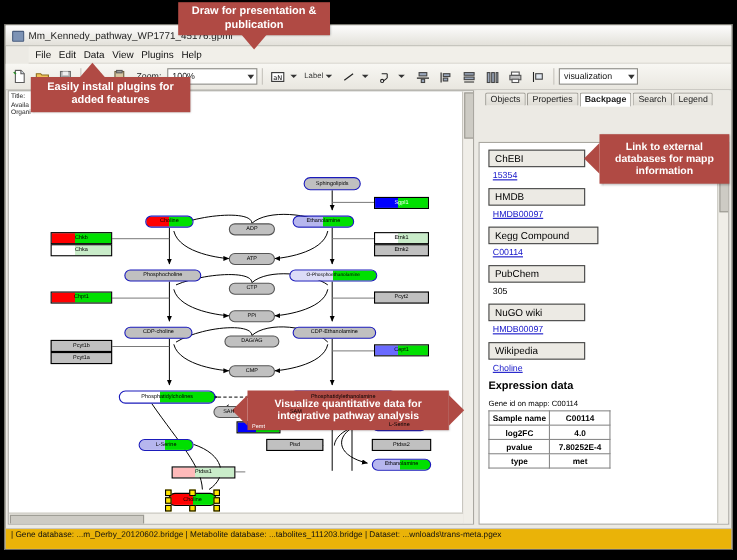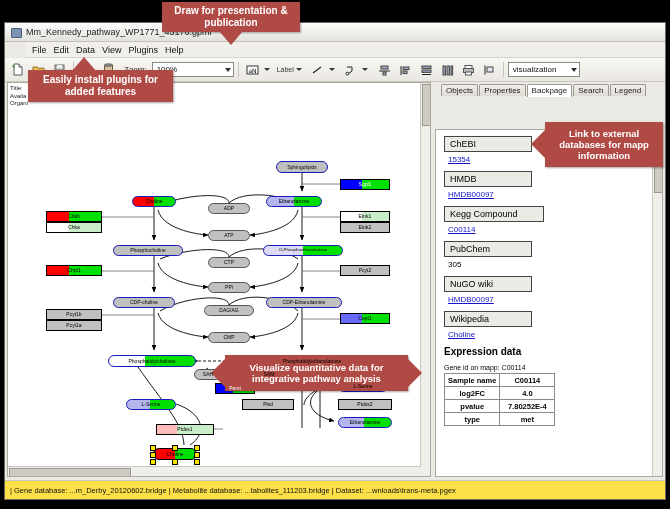--- a/index.html
+++ b/index.html
@@ -40,41 +40,41 @@
               margin:2px 1px 2px 2px;overflow:hidden;}
   .sidepanel{width:230px;background:#eceae4;display:flex;flex-direction:column;margin:2px 2px 2px 1px;gap:33px;}
 
   
   .sidelabels{position:absolute;left:2px;top:2px;font-size:6px;color:#222;line-height:7.5px;}
 
   
   .tabs{display:flex;align-items:flex-end;height:14px;padding-left:8px;gap:1px;}
   .tab{font-size:8px;padding:1px 4px 1px 4px;border:1px solid #9b9992;border-bottom:none;
        background:linear-gradient(#f0eee8,#dedcd5);color:#222;border-radius:2px 2px 0 0;}
-  .tab.active{background:#fff;position:relative;top:1px;padding-bottom:2px;font-weight:normal;text-align:center;}
+  .tab.active{background:#fff;position:relative;top:1px;padding-bottom:2px;font-weight:bold;text-align:center;}
   .panelbody{flex:1;background:#fff;border:1px solid #a9a7a0;margin:0 0 0 2px;position:relative;
              overflow:hidden;padding:6px 0 0 8px;box-sizing:border-box;}
   .dbbox{width:88px;border:1px solid #444;background:#eceae4;font-size:9px;font-weight:normal;
          color:#000;padding:2px 0 2px 5px;box-sizing:border-box;margin-bottom:3px;}
   .dblink{font-size:8px;color:#1414c8;text-decoration:underline;margin:0 0 7px 4px;display:block;}
   .dbplain{font-size:8px;color:#000;margin:0 0 7px 4px;display:block;}
   .exprtitle{font-size:10px;font-weight:bold;color:#000;margin:2px 0 7px 0;}
   .genid{font-size:7px;color:#000;margin-bottom:2px;}
   table.expr{border-collapse:collapse;}
   table.expr td{border:1px solid #8a8a8a;font-size:7.5px;text-align:center;
                 padding:1.5px 3px;color:#000;font-weight:bold;min-width:48px;}
 
   
   .vscroll{position:absolute;right:0;top:0;bottom:0;width:9px;background:#f0eee8;border-left:1px solid #c8c6bf;}
   .vthumb{position:absolute;left:1px;top:1px;width:7px;height:40px;background:#cdcbc4;border:1px solid #9b9992;}
   .hscroll{position:absolute;left:0;right:9px;bottom:0;height:9px;background:#f0eee8;border-top:1px solid #c8c6bf;}
   .hthumb{position:absolute;left:1px;top:1px;height:7px;width:120px;background:#cdcbc4;border:1px solid #9b9992;}
 
-  .statusbar{position:absolute;left:0;right:0;bottom:0;height:18px;background:#fde047;
-             border-top:1px solid #c8c6bf;display:flex;align-items:center;padding-left:5px;}
+  .statusbar{position:absolute;left:0;right:0;bottom:0;height:18px;background:#eab308;
+             border-top:1px solid #c8c6bf;display:flex;padding-left:5px;}
   .statusbar span{font-size:7.5px;color:#111;white-space:nowrap;}
 
   
   .node{position:absolute;box-sizing:border-box;display:flex;align-items:center;
         justify-content:center;font-size:5px;color:#000;text-align:center;line-height:1;}
   .metab{border:1px solid #1b1bbb;border-radius:7px;background:#c0c0c0;}
   .gray{background:#c0c0c0;border:1px solid #555;border-radius:7px;}
   .gene{border:1px solid #000;background:#c0c0c0;}
   .lbl{position:relative;z-index:3;font-size:5px;}
 

